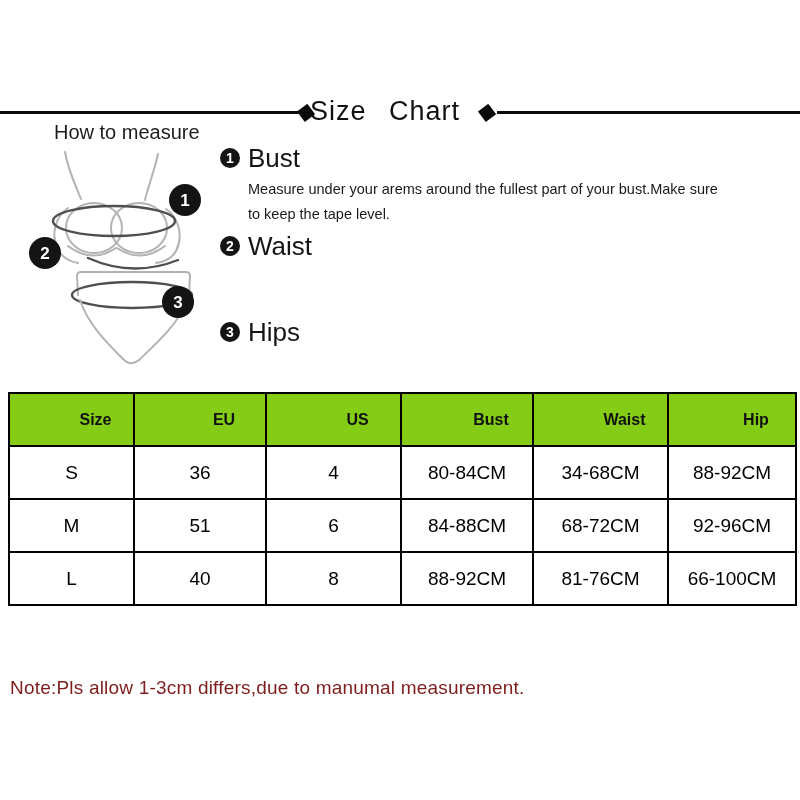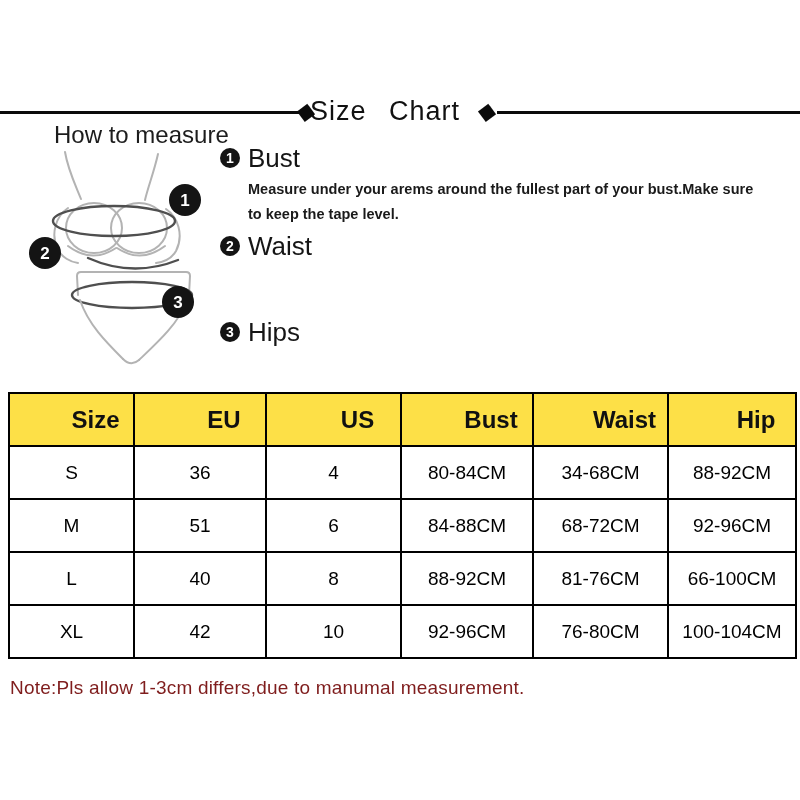--- a/index.html
+++ b/index.html
@@ -12,45 +12,45 @@
   .rule.left{left:0;width:300px;}
   .rule.right{left:497px;width:303px;}
   .diamond{position:absolute;top:99px;font-size:24px;line-height:24px;color:#0a0a0a;transform:rotate(8deg);}
   .diamond.left{left:297px;}
   .diamond.right{left:478px;}
   .page-title{
     position:absolute;left:310px;top:96px;width:180px;
     font-size:27px;font-weight:400;letter-spacing:1px;word-spacing:14px;color:#111;
   }
   
-  .howto-label{position:absolute;left:54px;top:121px;font-size:24px;font-weight:500;color:#1c1c1c;}
+  .howto-label{position:absolute;left:54px;top:121px;font-size:20px;font-weight:500;color:#1c1c1c;}
   .figure{position:absolute;left:20px;top:142px;}
   
   .section{position:absolute;left:220px;width:570px;}
   .sec-head{display:flex;align-items:center;gap:8px;height:32px;}
   .badge{
     width:20px;height:20px;border-radius:50%;background:#141414;color:#fff;
     font-size:14px;font-weight:700;display:flex;align-items:center;justify-content:center;flex:0 0 20px;
   }
   .sec-title{font-size:26px;font-weight:400;color:#151515;}
   .sec-desc{
-    margin:3px 0 0 28px;width:545px;font-size:14.5px;font-weight:700;color:#1a1a1a;
+    margin:3px 0 0 28px;width:545px;font-size:14.5px;font-weight:400;color:#1a1a1a;
     line-height:25px;white-space:pre-line;
   }
   #section-bust{top:142px;}
   #section-waist{top:230px;}
   #section-hips{top:316px;}
   
   .size-table{
     position:absolute;left:8px;top:392px;width:787px;border-collapse:collapse;table-layout:fixed;
   }
   .size-table th,.size-table td{
     border:2px solid #000;text-align:center;vertical-align:middle;padding:0;
   }
-  .size-table th{height:51px;background:#fde047;font-size:24px;font-weight:700;color:#111;padding-left:48px;}
+  .size-table th{height:51px;background:#84cc16;font-size:16px;font-weight:700;color:#111;padding-left:48px;}
   .size-table td{height:51px;background:#ffffff;font-size:19px;font-weight:400;color:#000;}
   
   .note{position:absolute;left:10px;top:677px;font-size:19px;font-weight:500;color:#7f1d1d;letter-spacing:.2px;}
   
   .sketch{stroke:#b3b3b3;stroke-width:2;fill:none;stroke-linecap:round;}
   .tape{stroke:#4f4f4f;stroke-width:2.4;fill:none;stroke-linecap:round;}
   .marker{fill:#141414;}
   .marker-num{fill:#ffffff;font-size:17px;font-weight:700;font-family:"Liberation Sans",sans-serif;}
 </style>
 </head>
@@ -165,26 +165,18 @@
         <td>92-96CM</td>
       </tr>
       <tr>
         <td>L</td>
         <td>40</td>
         <td>8</td>
         <td>88-92CM</td>
         <td>81-76CM</td>
         <td>66-100CM</td>
       </tr>
-      <tr>
-        <td>XL</td>
-        <td>42</td>
-        <td>10</td>
-        <td>92-96CM</td>
-        <td>76-80CM</td>
-        <td>100-104CM</td>
-      </tr>
     </tbody>
   </table>
 
   <div class="note">Note:Pls allow 1-3cm differs,due to manumal measurement.</div>
 
 </div>
 
 </body></html>

